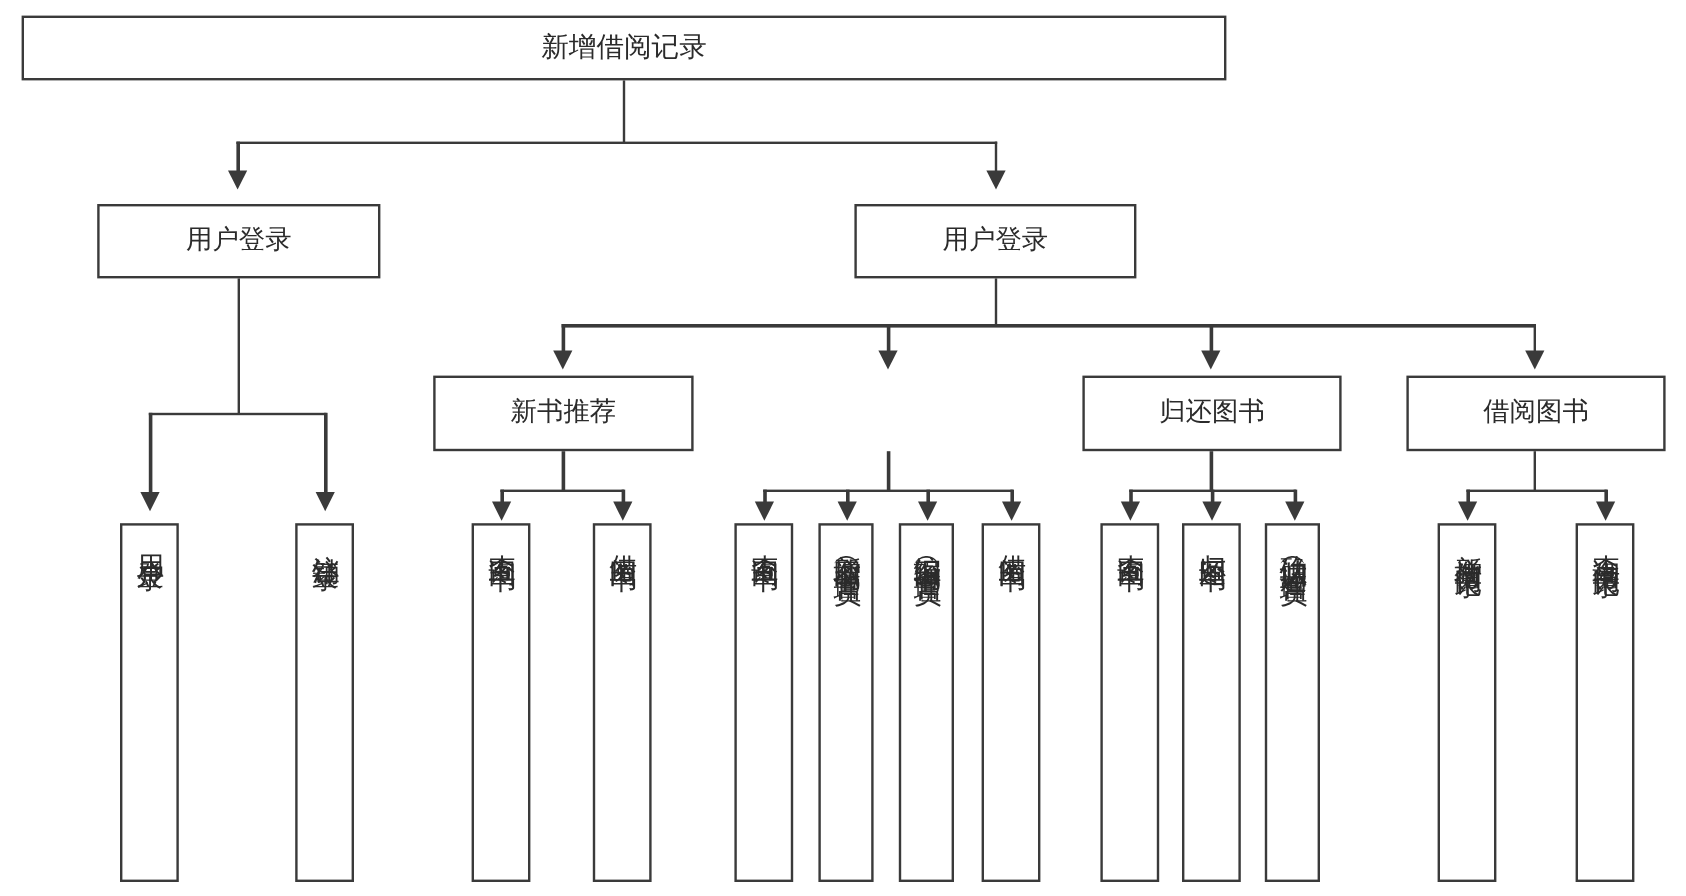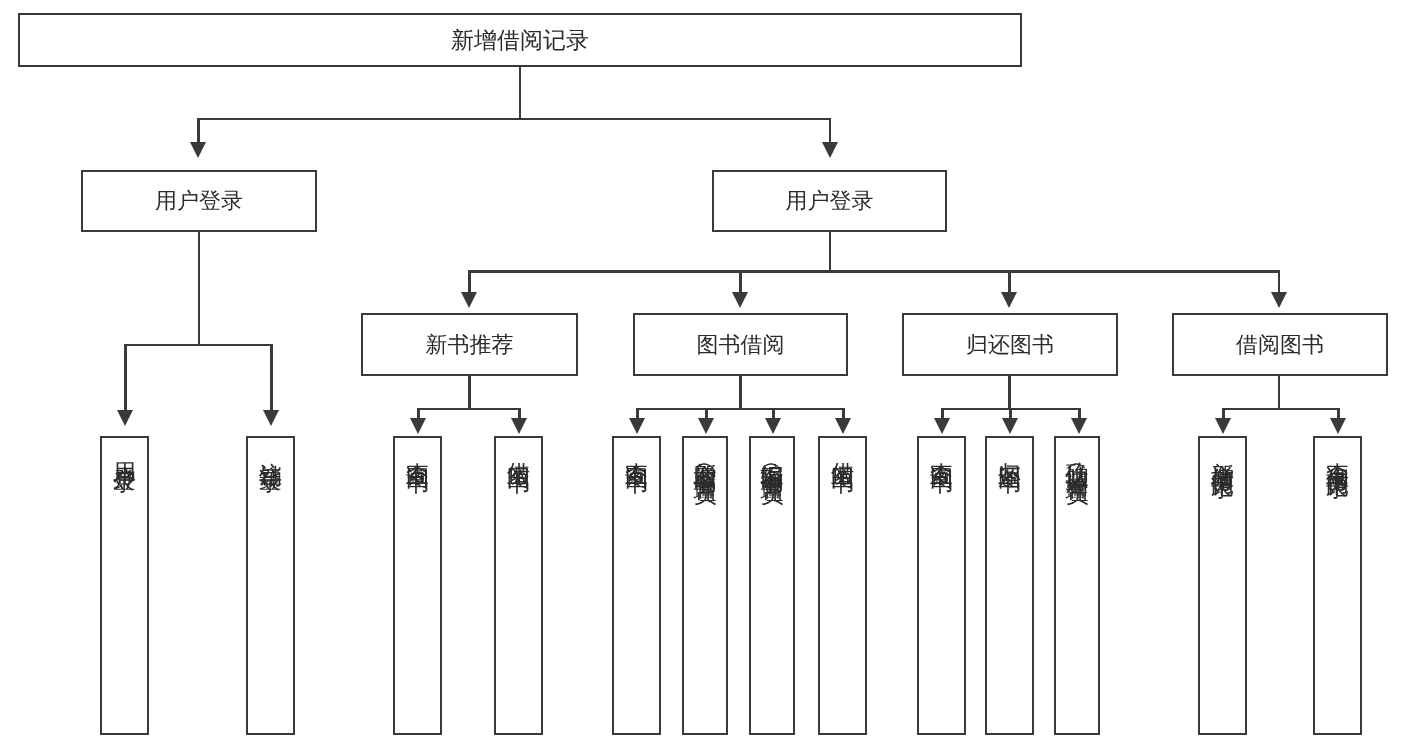--- a/index.html
+++ b/index.html
@@ -19,21 +19,21 @@
     border:2.5px solid #3a3a3a;
     background:#ffffff;
     display:flex;
     align-items:center;
     justify-content:center;
     color:#2b2b2b;
     line-height:1.15;
   }
   .node.root{font-size:23px;}
   .node.lvl2{font-size:22px;}
-  .node.lvl3{font-size:22px;}
+  .node.lvl3{font-size:22px;font-family:Liberation Mono, monospace;}
 
   
   .node.leaf{
     font-size:23px;
     align-items:flex-start;
     justify-content:center;
     padding-top:6px;
   }
   .node.leaf .vtext{
     writing-mode:vertical-rl;
@@ -104,23 +104,20 @@
   <div class="vline" style="left:739px;top:270px;height:24px;"></div>
   <div class="arrow" style="left:732.2px;top:292px;"></div>
   <div class="vline" style="left:1008px;top:270px;height:24px;"></div>
   <div class="arrow" style="left:1001.2px;top:292px;"></div>
   <div class="vline" style="left:1277.5px;top:270px;height:24px;"></div>
   <div class="arrow" style="left:1270.7px;top:292px;"></div>
 
   <div class="node lvl3" style="left:361px;top:313px;width:217px;height:63px;">
     <span>新书推荐</span>
   </div>
-  <div class="node lvl3" style="left:633px;top:313px;width:215px;height:63px;">
-    <span>图书借阅</span>
-  </div>
   <div class="node lvl3" style="left:902px;top:313px;width:216px;height:63px;">
     <span>归还图书</span>
   </div>
   <div class="node lvl3" style="left:1172px;top:313px;width:216px;height:63px;">
     <span>借阅图书</span>
   </div>
 
   <div class="vline" style="left:468px;top:376px;height:33px;"></div>
   <div class="hline" style="left:417px;top:407.5px;width:103px;"></div>
   <div class="vline" style="left:417px;top:407.5px;height:12px;"></div>

